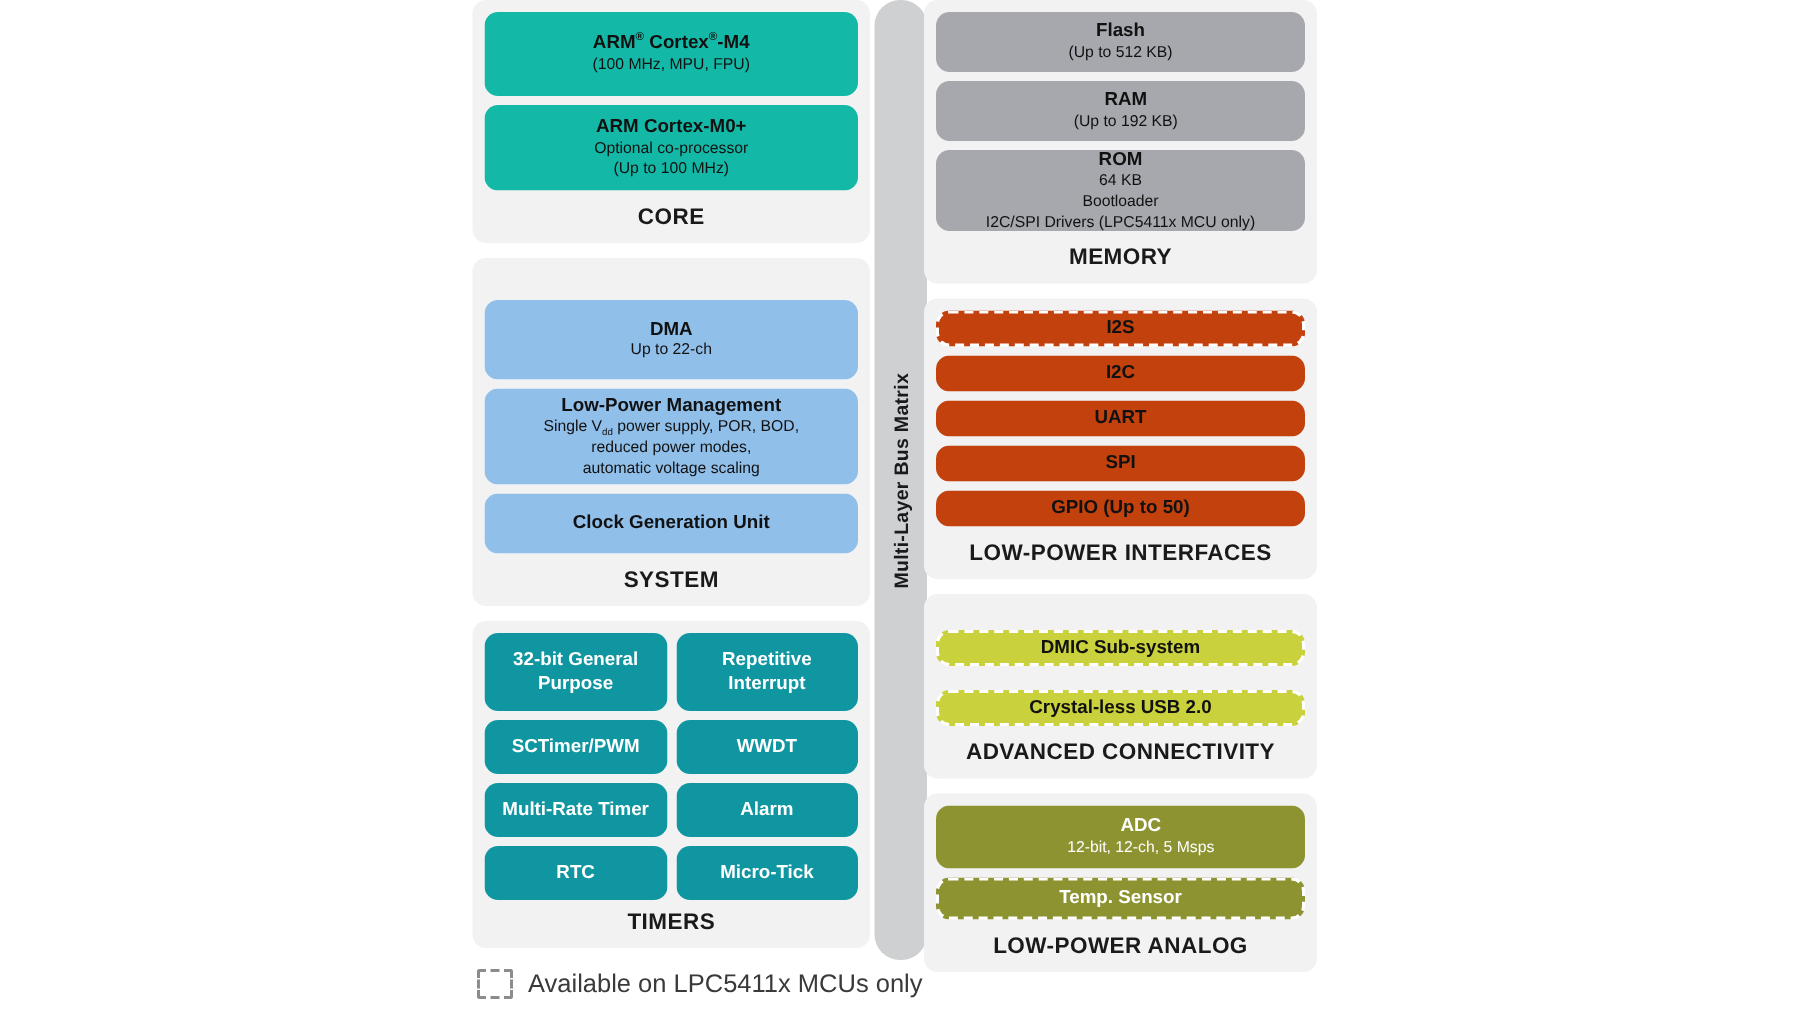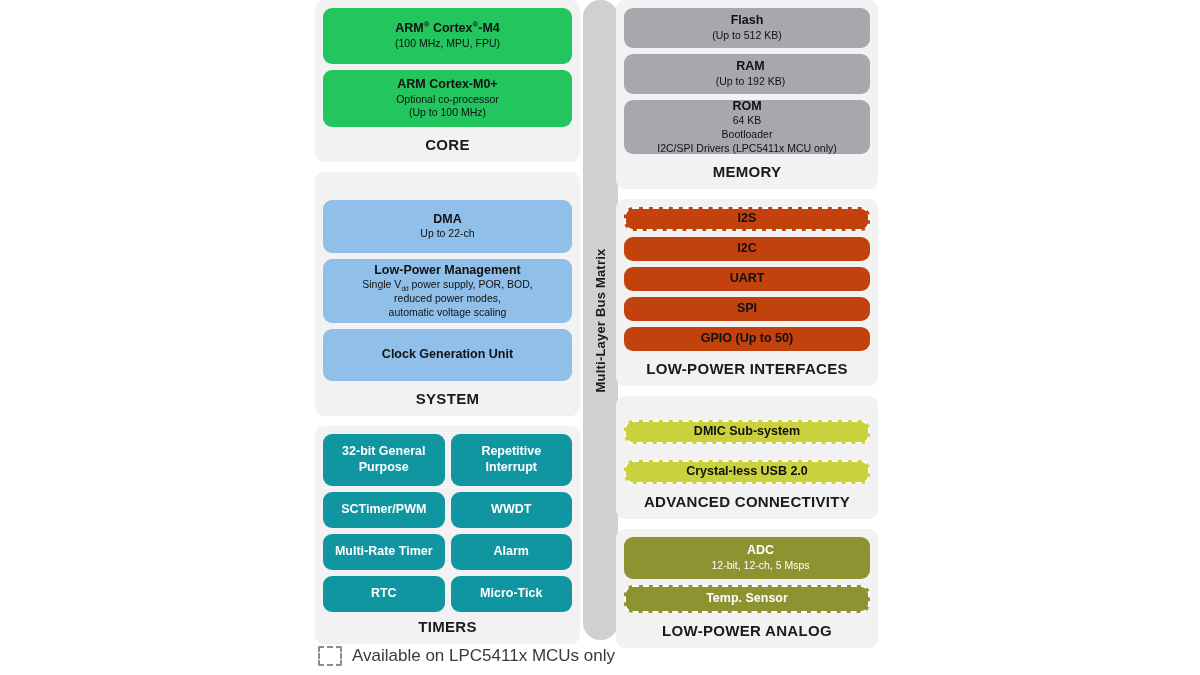--- a/index.html
+++ b/index.html
@@ -52,34 +52,34 @@
     text-align:center;
     padding:5px 6px;
     color:#111111;
     border:2px solid transparent;
   }
   .blk .t1{font-size:12.5px;font-weight:700;line-height:1.25;}
   .blk .t2{font-size:10.5px;font-weight:400;line-height:1.3;}
   .blk.dashed{border:2px dashed #ffffff;}
 
   
-  .c-core{background:#22c55e;}
+  .c-core{background:#14b8a6;}
   .c-sys{background:#90bfea;}
   .c-tmr{background:#0f96a1;color:#ffffff;}
   .c-mem{background:#a6a8ad;}
   .c-intf{background:#c2410c;}
   .c-adv{background:#c9d13c;}
   .c-ana{background:#8c9330;color:#ffffff;}
 
   
   #b-m4{height:56px;}
   #b-m0{height:57px;}
   #b-dma{height:53px;margin-top:20px;}
   #b-lpm{height:64px;}
-  #b-cgu{height:52px;align-items:center;}
+  #b-cgu{height:40px;align-items:center;}
   #b-flash{height:40px;}
   #b-ram{height:40px;padding-left:13px;}
   #b-rom{height:54px;}
   .intf-row{height:24px;}
   .adv-row{height:24px;margin-top:16px;}
   #b-adc{height:42px;padding-left:33px;}
   #b-temp{height:28px;}
 
   
   .tmr-grid{display:grid;grid-template-columns:1fr 1fr;gap:6px;}

